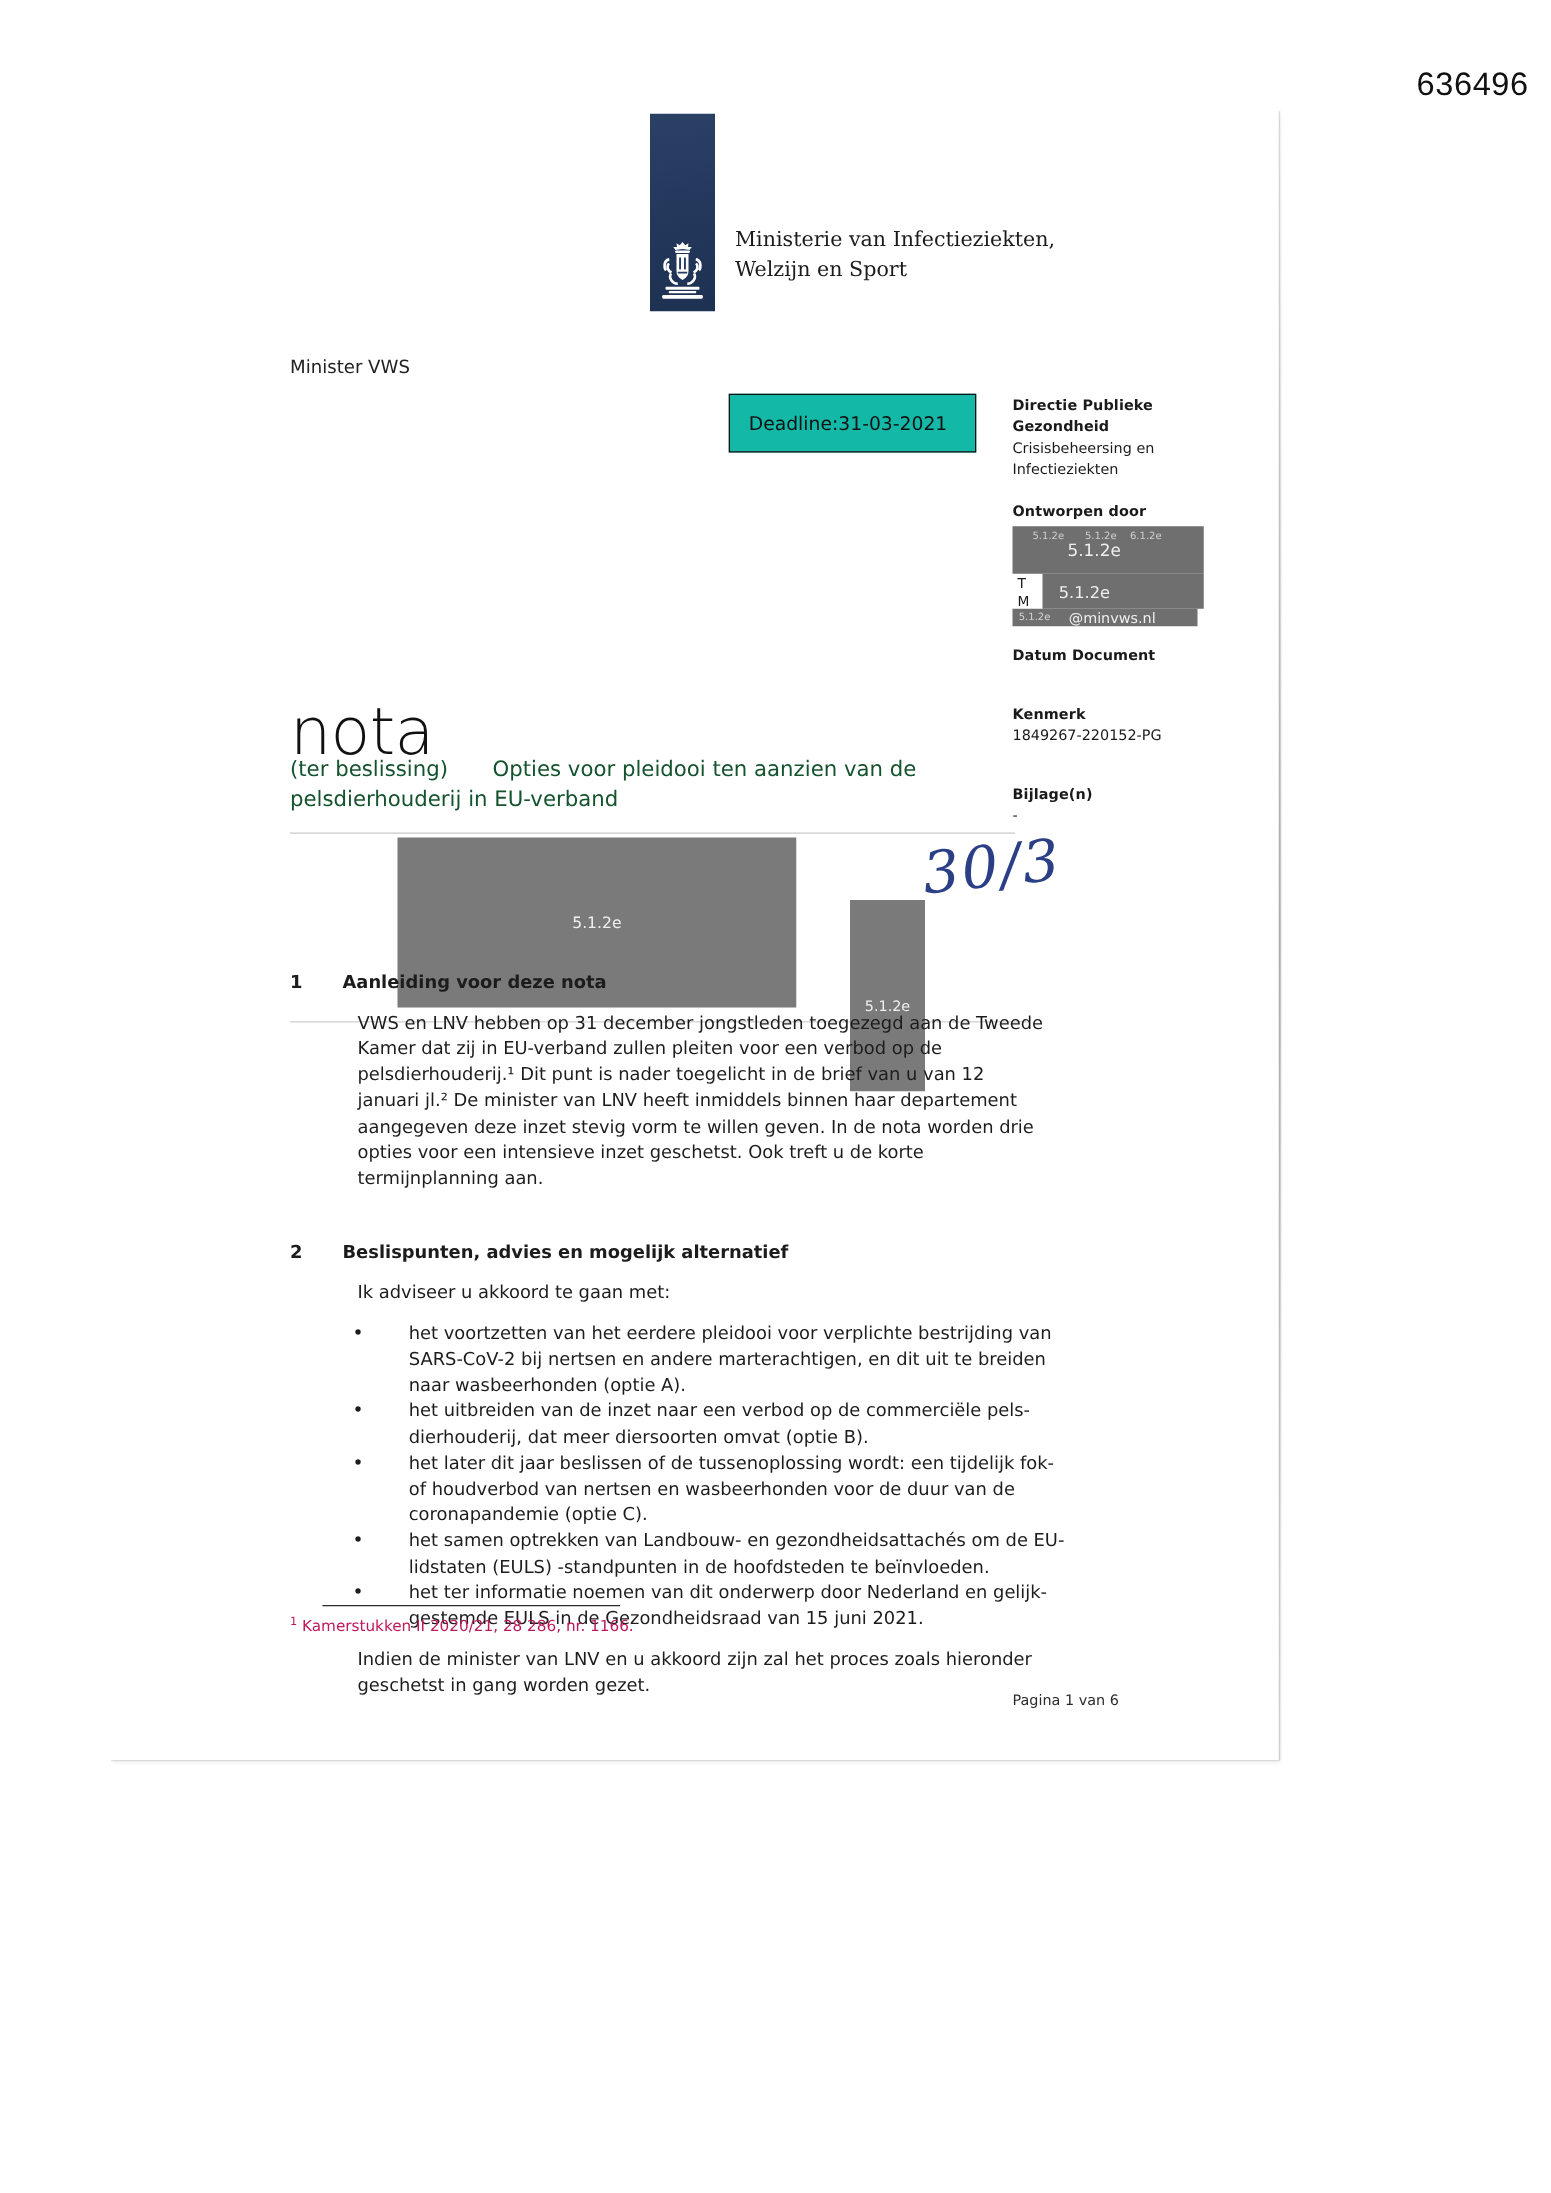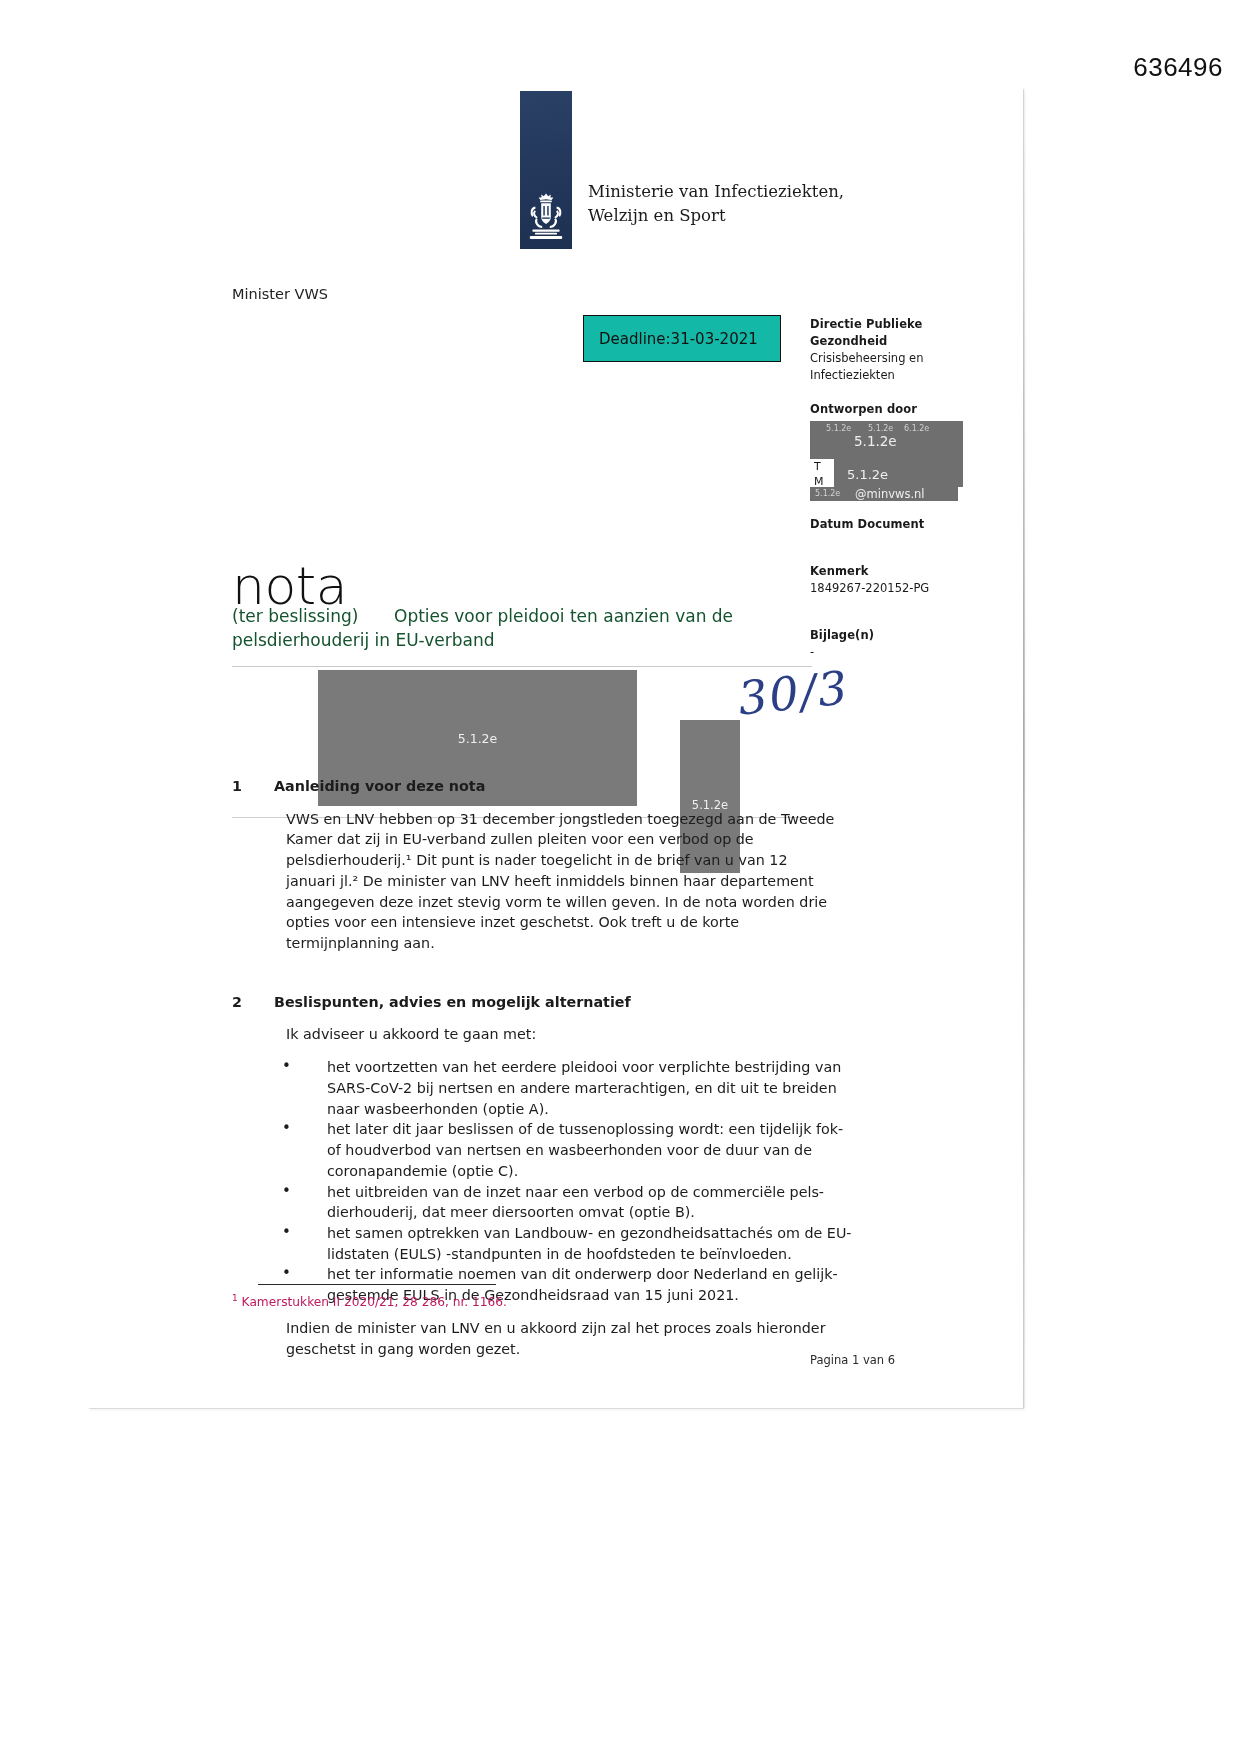--- a/index.html
+++ b/index.html
@@ -432,22 +432,22 @@
 
     <div class="sec-gap"></div>
 
     <div class="sec">
       <div class="sec-num">2</div>
       <div class="sec-body">
         <div class="sec-title">Beslispunten, advies en mogelijk alternatief</div>
         <p>Ik adviseer u akkoord te gaan met:</p>
         <ul class="bullets">
           <li>het voortzetten van het eerdere pleidooi voor verplichte bestrijding van SARS-CoV-2 bij nertsen en andere marterachtigen, en dit uit te breiden naar wasbeerhonden (optie A).</li>
+          <li>het uitbreiden van de inzet naar een verbod op de commerciële pels-dierhouderij, dat meer diersoorten omvat (optie B).</li>
           <li>het later dit jaar beslissen of de tussenoplossing wordt: een tijdelijk fok- of houdverbod van nertsen en wasbeerhonden voor de duur van de coronapandemie (optie C).</li>
-          <li>het uitbreiden van de inzet naar een verbod op de commerciële pels-dierhouderij, dat meer diersoorten omvat (optie B).</li>
           <li>het samen optrekken van Landbouw- en gezondheidsattachés om de EU-lidstaten (EULS) -standpunten in de hoofdsteden te beïnvloeden.</li>
           <li>het ter informatie noemen van dit onderwerp door Nederland en gelijk-gestemde EULS in de Gezondheidsraad van 15 juni 2021.</li>
         </ul>
         <p class="after-bullets">Indien de minister van LNV en u akkoord zijn zal het proces zoals hieronder geschetst in gang worden gezet.</p>
       </div>
     </div>
   </div>
 
   <div class="fn-rule"></div>
   <div class="footnotes">

